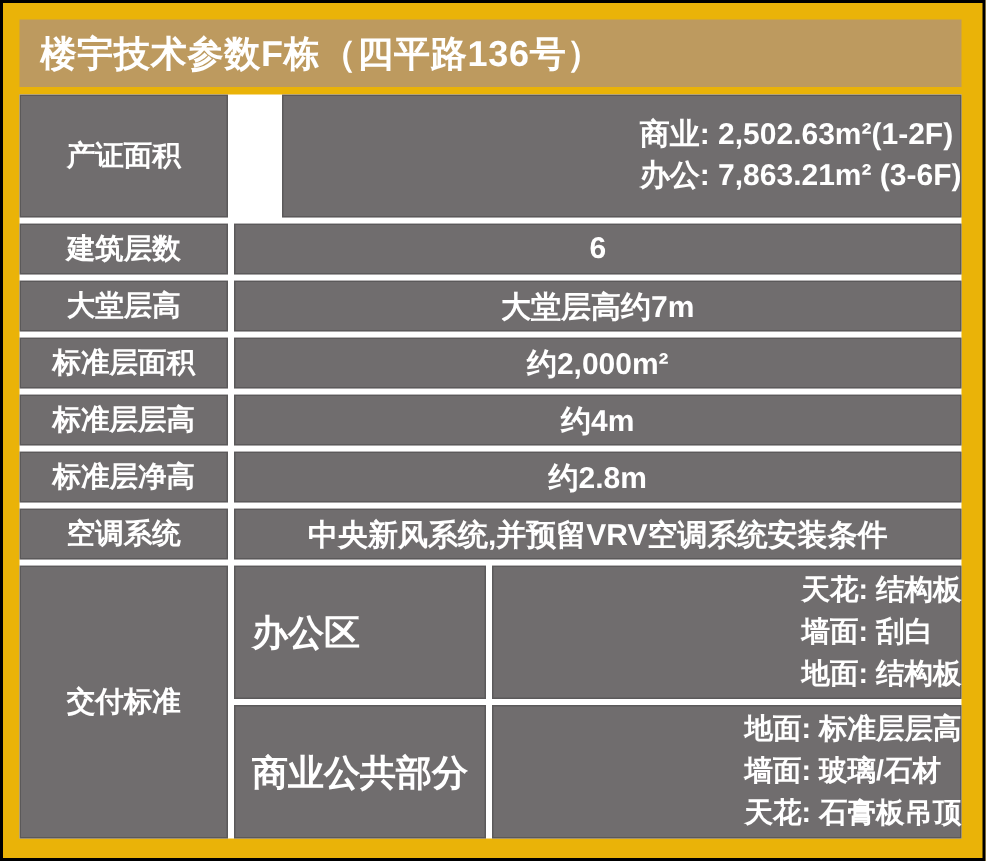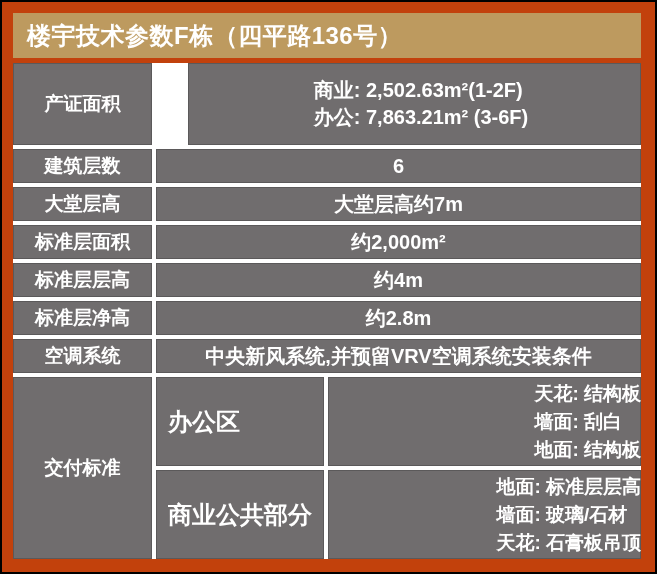--- a/index.html
+++ b/index.html
@@ -7,21 +7,21 @@
     width: 662px; height: 576px;
     background: #ffffff;
     font-family: "Liberation Sans", "DejaVu Sans", sans-serif;
     overflow: hidden;
   }
   .frame {
     position: absolute;
     left: 0; top: 0;
     width: 657px; height: 574px;
     border: 2px solid #000000;
-    background: #c2410c;
+    background: #eab308;
   }
   .content { position: absolute; left: 11px; top: 11px; width: 628px; }
 
   .header-bar {
     width: 628px; height: 45px;
     background: #bd9a5f;
     color: #ffffff;
     font-weight: bold;
     font-size: 24px;
     display: flex;
@@ -51,21 +51,21 @@
     flex: 0 0 139px;
     justify-content: center;
     font-size: 19px;
     text-align: right;
   }
   .value-cell {
     flex: 1;
     justify-content: center;
     font-size: 20px;
   }
-  .value-cell.left { justify-content: center; padding-left: 13px; margin-left: 32px; }
+  .value-cell.left { justify-content: flex-end; padding-left: 13px; margin-left: 32px; }
   .multiline { display: block; }
   .multiline .line { line-height: 27px; font-size: 20px; font-weight: bold; }
 
   .row-area  { height: 82px; }
   .row-slim  { height: 34px; }
   .row-delivery { height: 182px; }
 
   .delivery-right { flex: 1; display: flex; flex-direction: column; gap: 4px; }
   .sub-row { display: flex; gap: 4px; flex: 1; }
   .sub-label-cell {

